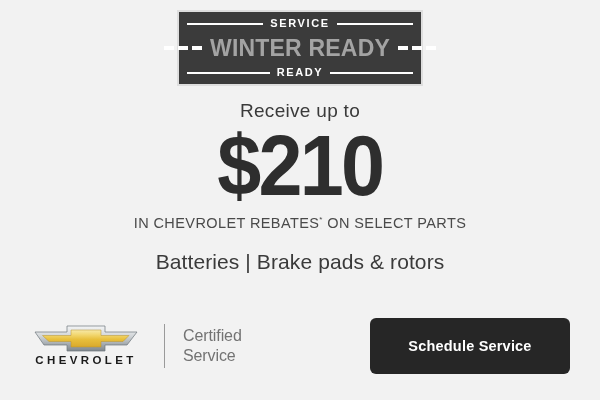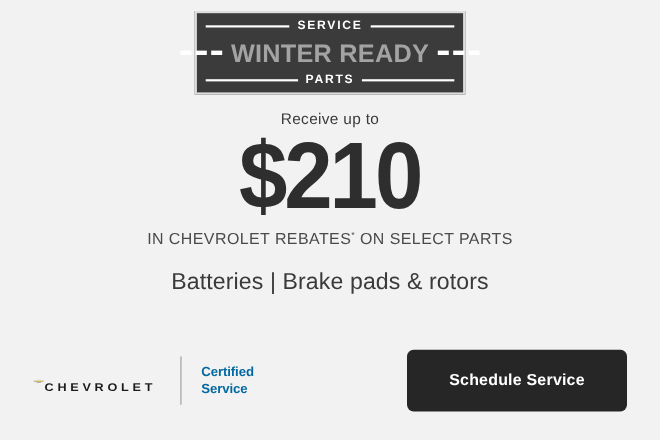--- a/index.html
+++ b/index.html
@@ -82,21 +82,21 @@
     color: #a3a3a3;
     letter-spacing: 0.2px;
     padding: 0 8px;
     line-height: 1;
     white-space: nowrap;
   }
 
   
   .receive {
     margin-top: 15px;
-    font-size: 14px;
+    font-size: 19px;
     font-weight: 300;
     color: #3a3a3a;
     letter-spacing: 0.3px;
     line-height: 1;
   }
   .amount {
     margin-top: 2px;
     font-size: 86px;
     font-weight: bold;
     color: #2e2e2e;
@@ -145,21 +145,22 @@
     justify-content: space-between;
     padding: 0 30px;
     box-sizing: border-box;
   }
   .brand {
     display: flex;
     align-items: center;
   }
   .chev-block {
     display: flex;
-    align-items: flex-end;
+    flex-direction: column;
+    align-items: center;
     width: 112px;
   }
   .bowtie {
     width: 106px;
     height: 27px;
     display: block;
   }
   .chev-word {
     margin-top: 3px;
     font-size: 11.5px;
@@ -169,23 +170,23 @@
     line-height: 1;
     transform: scaleY(0.88);
   }
   .divider {
     width: 1px;
     height: 44px;
     background: #9a9a9a;
     margin: 0 18px 0 22px;
   }
   .cert {
-    font-size: 12px;
-    font-weight: bold;
-    color: #0369a1;
+    font-size: 16px;
+    font-weight: normal;
+    color: #737373;
     line-height: 1.22;
     letter-spacing: -0.1px;
   }
   .cta {
     background: #262626;
     color: #ffffff;
     border: none;
     border-radius: 6px;
     width: 200px;
     height: 56px;
@@ -219,21 +220,21 @@
       <span class="banner-title">WINTER READY</span>
       <span class="dashes">
         <span class="dash"></span>
         <span class="dash"></span>
         <span class="dash"></span>
       </span>
     </div>
 
     <div class="banner-row small">
       <span class="banner-rule"></span>
-      <span class="banner-small-text">PARTS</span>
+      <span class="banner-small-text">READY</span>
       <span class="banner-rule"></span>
     </div>
 
   </div>
 
   <div class="receive">Receive up to</div>
   <div class="amount">$210</div>
 
   <div class="rebate-line">
     <span>IN CHEVROLET REBATES</span><sup>*</sup><span> ON SELECT PARTS</span>

